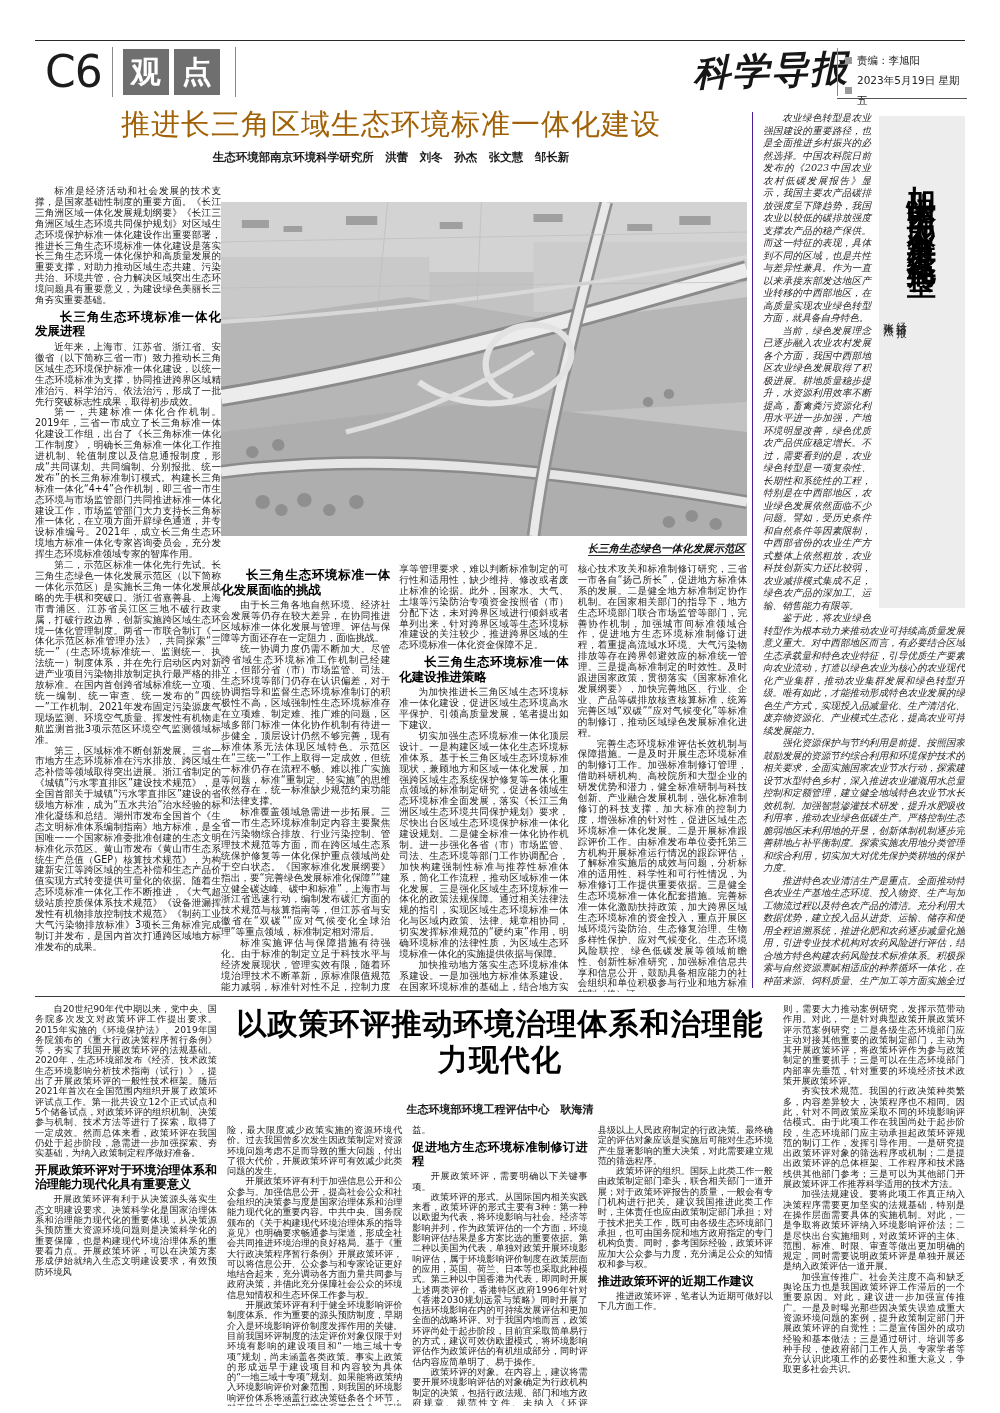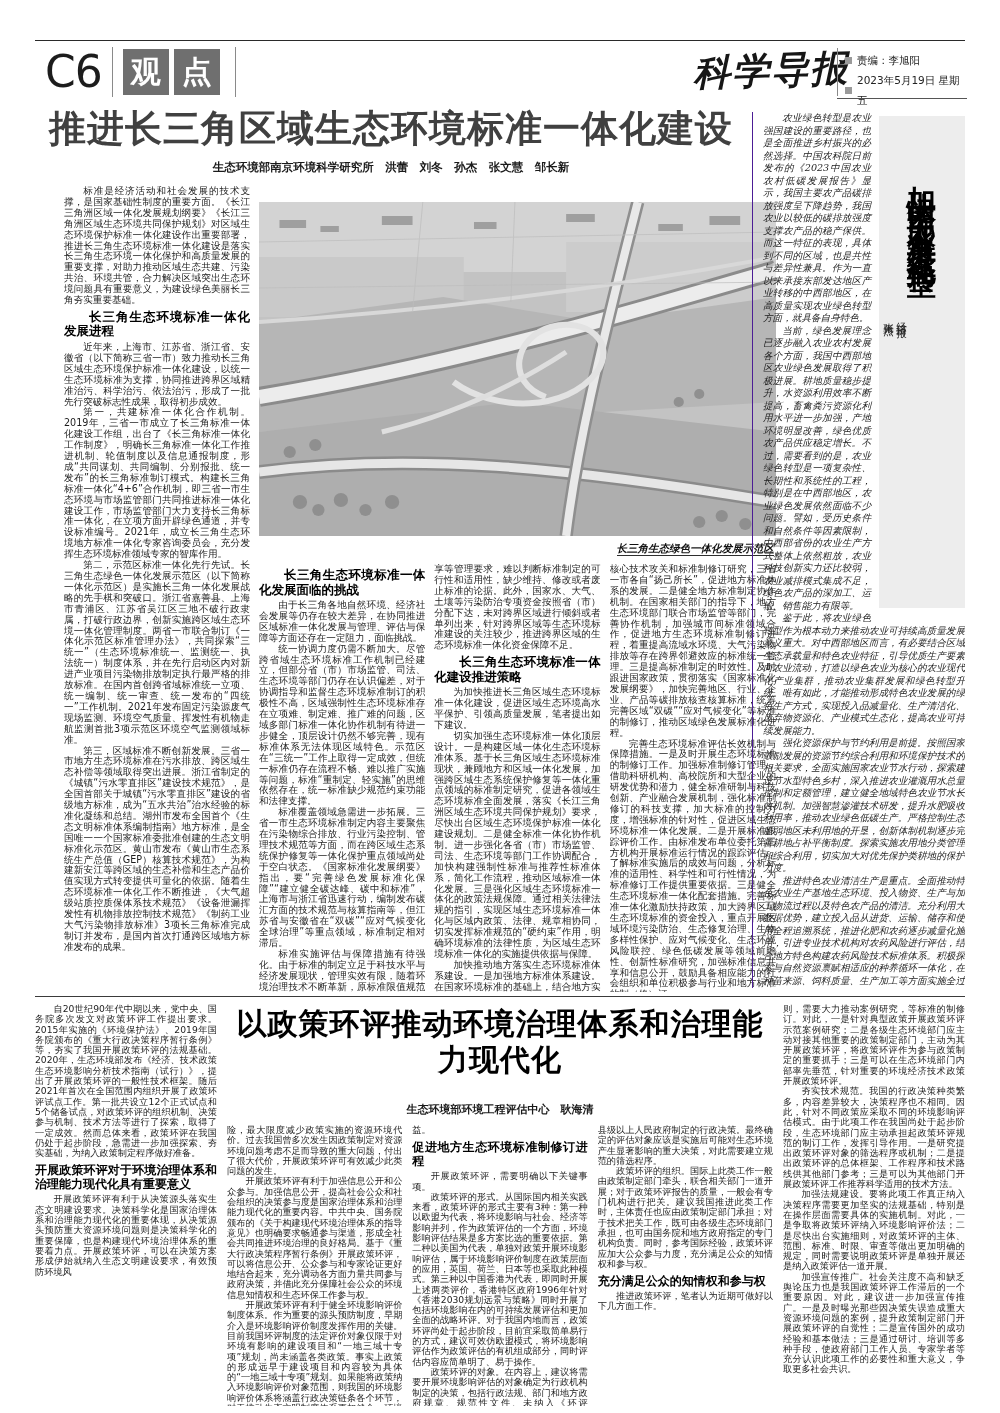--- a/index.html
+++ b/index.html
@@ -14,23 +14,23 @@
           display:flex;align-items:center;justify-content:center;margin-right:5px;}
   .masthead{position:absolute;left:693px;top:46px;font-family:"DejaVu Serif","Liberation Serif",serif;
             font-style:italic;font-weight:700;font-size:37px;letter-spacing:2px;transform:rotate(-2deg);color:#161616;}
   .pubinfo{position:absolute;left:845px;top:50px;width:122px;font-size:10.5px;line-height:20px;color:#222;}
   .pubinfo .row{display:flex;align-items:center;gap:5px;}
   .sq{width:7px;height:7px;background:#9a9a9a;display:inline-block;flex:0 0 auto;}
   .pubvline{position:absolute;left:837px;top:48px;width:1px;height:48px;background:#8a8a8a;}
   .pubrule{position:absolute;left:837px;top:98px;width:130px;border-top:1px solid #555;}
   
   .main-head{position:absolute;left:35px;top:108px;width:712px;text-align:center;}
-  .main-headline{font-size:37px;font-weight:700;letter-spacing:1px;line-height:1.15;color:#404040;}
+  .main-headline{font-size:29px;font-weight:400;letter-spacing:1px;line-height:1.15;color:#a16207;}
   .main-byline{font-size:11.5px;font-weight:700;margin-top:9px;color:#1a1a1a;}
-  .main-cols{position:absolute;left:35px;top:186px;width:712px;height:806px;display:flex;gap:9px;overflow:hidden;margin-left:29px;}
+  .main-cols{position:absolute;left:35px;top:186px;width:712px;height:806px;display:flex;overflow:hidden;}
   .mcol1{width:186px;flex:0 0 auto;overflow:hidden;}
   .mright{flex:1;display:flex;flex-direction:column;overflow:hidden;}
   .photo-wrap{height:334px;margin-top:16px;background:#bdbdbd;}
   .photo-wrap svg{display:block;width:100%;height:100%;}
   .caption{text-align:right;font-size:10.5px;font-weight:700;font-style:italic;padding:6px 2px 1px 0;color:#111;}
   .caption span{border-bottom:1.5px solid #2e2e2e;padding-bottom:1px;}
   .mcols3{flex:1;display:flex;gap:9px;margin-top:7px;overflow:hidden;}
   .mcols3 .mcol{flex:1;overflow:hidden;}
   .body p{margin:0;font-size:9.6px;line-height:10.9px;text-align:justify;text-indent:2em;color:#1c1c1c;}
   .body p.cont{text-indent:0;}
@@ -91,21 +91,21 @@
   <div class="main-head">
     <div class="main-headline">推进长三角区域生态环境标准一体化建设</div>
     <div class="main-byline">生态环境部南京环境科学研究所　洪蕾　刘冬　孙杰　张文慧　邹长新</div>
   </div>
 
   <div class="main-cols body">
     <div class="mcol1">
       <p>标准是经济活动和社会发展的技术支撑，是国家基础性制度的重要方面。《长江三角洲区域一体化发展规划纲要》《长江三角洲区域生态环境共同保护规划》对区域生态环境保护标准一体化建设作出重要部署，推进长三角生态环境标准一体化建设是落实长三角生态环境一体化保护和高质量发展的重要支撑，对助力推动区域生态共建、污染共治、环境共管，合力解决区域突出生态环境问题具有重要意义，为建设绿色美丽长三角夯实重要基础。</p>
       <h3 class="hind">长三角生态环境标准一体化发展进程</h3>
       <p>近年来，上海市、江苏省、浙江省、安徽省（以下简称三省一市）致力推动长三角区域生态环境保护标准一体化建设，以统一生态环境标准为支撑，协同推进跨界区域精准治污、科学治污、依法治污，形成了一批先行突破标志性成果，取得初步成效。</p>
-      <p>第一，共建标准一体化合作机制。2019年，三省一市成立了长三角标准一体化建设工作组，出台了《长三角标准一体化工作制度》，明确长三角标准一体化工作推进机制、轮值制度以及信息通报制度，形成“共同谋划、共同编制、分别报批、统一发布”的长三角标准制订模式。构建长三角标准一体化“4+6”合作机制，即三省一市生态环境与市场监管部门共同推进标准一体化建设工作，市场监管部门大力支持长三角标准一体化，在立项方面开辟绿色通道，并专设标准编号。2021年，成立长三角生态环境地方标准一体化专家咨询委员会，充分发挥生态环境标准领域专家的智库作用。</p>
+      <p>第一，共建标准一体化合作机制。2019年，三省一市成立了长三角标准一体化建设工作组，出台了《长三角标准一体化工作制度》，明确长三角标准一体化工作推进机制、轮值制度以及信息通报制度，形成“共同谋划、共同编制、分别报批、统一发布”的长三角标准制订模式。构建长三角标准一体化“4+4”合作机制，即三省一市生态环境与市场监管部门共同推进标准一体化建设工作，市场监管部门大力支持长三角标准一体化，在立项方面开辟绿色通道，并专设标准编号。2021年，成立长三角生态环境地方标准一体化专家咨询委员会，充分发挥生态环境标准领域专家的智库作用。</p>
       <p>第二，示范区标准一体化先行先试。长三角生态绿色一体化发展示范区（以下简称一体化示范区）是实施长三角一体化发展战略的先手棋和突破口。浙江省嘉善县、上海市青浦区、江苏省吴江区三地不破行政隶属，打破行政边界，创新实施跨区域生态环境一体化管理制度。两省一市联合制订《一体化示范区标准管理办法》，共同探索“三统一”（生态环境标准统一、监测统一、执法统一）制度体系，并在先行启动区内对新进产业项目污染物排放制定执行最严格的排放标准。在国内首创跨省域标准统一立项、统一编制、统一审查、统一发布的“四统一”工作机制。2021年发布固定污染源废气现场监测、环境空气质量、挥发性有机物走航监测首批3项示范区环境空气监测领域标准。</p>
       <p>第三，区域标准不断创新发展。三省一市地方生态环境标准在污水排放、跨区域生态补偿等领域取得突出进展。浙江省制定的《城镇“污水零直排区”建设技术规范》，是全国首部关于城镇“污水零直排区”建设的省级地方标准，成为“五水共治”治水经验的标准化凝练和总结。湖州市发布全国首个《生态文明标准体系编制指南》地方标准，是全国唯一一个国家标准委批准创建的生态文明标准化示范区。黄山市发布《黄山市生态系统生产总值（GEP）核算技术规范》，为构建新安江等跨区域的生态补偿和生态产品价值实现方式转变提供可量化的依据。随着生态环境标准一体化工作不断推进，《大气超级站质控质保体系技术规范》《设备泄漏挥发性有机物排放控制技术规范》《制药工业大气污染物排放标准》3项长三角标准完成制订并发布，是国内首次打通跨区域地方标准发布的成果。</p>
     </div>
     <div class="mright">
       <div class="photo-wrap">
         <svg viewBox="0 0 505 334" preserveAspectRatio="none">
           <rect x="0" y="0" width="505" height="334" fill="#c3c3c3"></rect>
           <rect x="0" y="0" width="505" height="70" fill="#d3d3d3"></rect>
           <rect x="0" y="55" width="200" height="60" fill="#c9c9c9"></rect>
           <rect x="300" y="40" width="205" height="70" fill="#cccccc"></rect>
@@ -215,27 +215,27 @@
         <div class="bcol">
           <p class="cont">益。</p>
           <h3>促进地方生态环境标准制修订进程</h3>
           <p>开展政策环评，需要明确以下关键事项。</p>
           <p>政策环评的形式。从国际国内相关实践来看，政策环评的形式主要有3种：第一种以欧盟为代表，将环境影响与社会、经济等影响并列，作为政策评估的一个方面，环境影响评估结果是多方案比选的重要依据。第二种以美国为代表，单独对政策开展环境影响评估，属于环境影响评价制度在政策层面的应用，英国、荷兰、日本等也采取此种模式。第三种以中国香港为代表，即同时开展上述两类评价，香港特区政府1996年针对《香港2030规划远景与策略》同时开展了包括环境影响在内的可持续发展评估和更加全面的战略环评。对于我国内地而言，政策环评尚处于起步阶段，目前宜采取简单易行的方式，建议可效仿欧盟模式，将环境影响评估作为政策评估的有机组成部分，同时评估内容应简单明了、易于操作。</p>
           <p>政策环评的对象。在内容上，建议将需要开展环境影响评估的对象确定为行政机构制定的决策，包括行政法规、部门和地方政府规章、规范性文件、未纳入《环评法》“一地三域十专项”的规划、技术性标准等；在类型上，应该是涉及区域开发和建设行为的经济政策和技术政策；在层级上，应包括国务院有关部门和</p>
         </div>
         <div class="bcol">
           <p class="cont">县级以上人民政府制定的行政决策。最终确定的评估对象应该是实施后可能对生态环境产生显著影响的重大决策，对此需要建立规范的筛选程序。</p>
           <p>政策环评的组织。国际上此类工作一般由政策制定部门牵头，联合相关部门一道开展；对于政策环评报告的质量，一般会有专门机构进行把关。建议我国推进此类工作时，主体责任也应由政策制定部门承担；对于技术把关工作，既可由各级生态环境部门承担，也可由国务院和地方政府指定的专门机构负责。同时，参考国际经验，政策环评应加大公众参与力度，充分满足公众的知情权和参与权。</p>
-          <h3>充分满足公众的知情权和参与权</h3>
+          <h3>推进政策环评的近期工作建议</h3>
           <p>推进政策环评，笔者认为近期可做好以下几方面工作。</p>
 
         </div>
       </div>
     </div>
     <div class="bcol side">
-      <p class="cont">则，需要大力推动案例研究，等标准的制修订。对此，一是针对典型政策开展政策环评示范案例研究；二是各级生态环境部门应主动对接其他重要的政策制定部门，主动为其开展政策环评，将政策环评作为参与政策制定的重要抓手；三是可以在生态环境部门内部率先垂范，针对重要的环境经济技术政策开展政策环评。</p>
+      <p class="cont">则，需要大力推动案例研究，发挥示范带动作用。对此，一是针对典型政策开展政策环评示范案例研究；二是各级生态环境部门应主动对接其他重要的政策制定部门，主动为其开展政策环评，将政策环评作为参与政策制定的重要抓手；三是可以在生态环境部门内部率先垂范，针对重要的环境经济技术政策开展政策环评。</p>
       <p>夯实技术规范。我国的行政决策种类繁多，内容差异较大，决策程序也不相同。因此，针对不同政策应采取不同的环境影响评估模式。由于此项工作在我国尚处于起步阶段，生态环境部门应主动承担起政策环评规范的制订工作，发挥引导作用。一是研究提出政策环评对象的筛选程序或机制；二是提出政策环评的总体框架、工作程序和技术路线供其他部门参考；三是可以为其他部门开展政策环评工作推荐科学适用的技术方法。</p>
       <p>加强法规建设。要将此项工作真正纳入决策程序需要更加坚实的法规基础，特别是在操作层面需要具体的实施机制。对此，一是争取将政策环评纳入环境影响评价法；二是尽快出台实施细则，对政策环评的主体、范围、标准、时限、审查等做出更加明确的规定，同时需要说明政策环评是单独开展还是纳入政策评估一道开展。</p>
       <p>加强宣传推广。社会关注度不高和缺乏舆论压力也是我国政策环评工作滞后的一个重要原因。对此，建议进一步加强宣传推广。一是及时曝光那些因决策失误造成重大资源环境问题的案例，提升政策制定部门开展政策环评的自觉性；二是宣传国外的成功经验和基本做法；三是通过研讨、培训等多种手段，使政府部门工作人员、专家学者等充分认识此项工作的必要性和重大意义，争取更多社会共识。</p>
     </div>
   </div>
 
 </div>
 
 </body></html>

